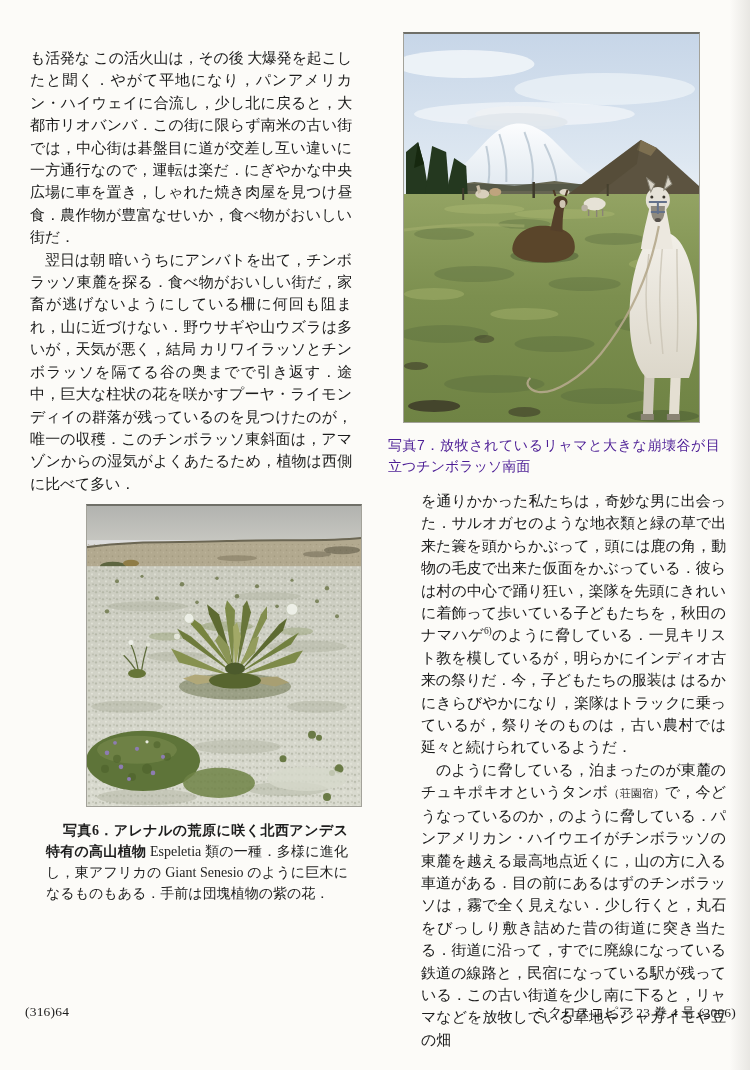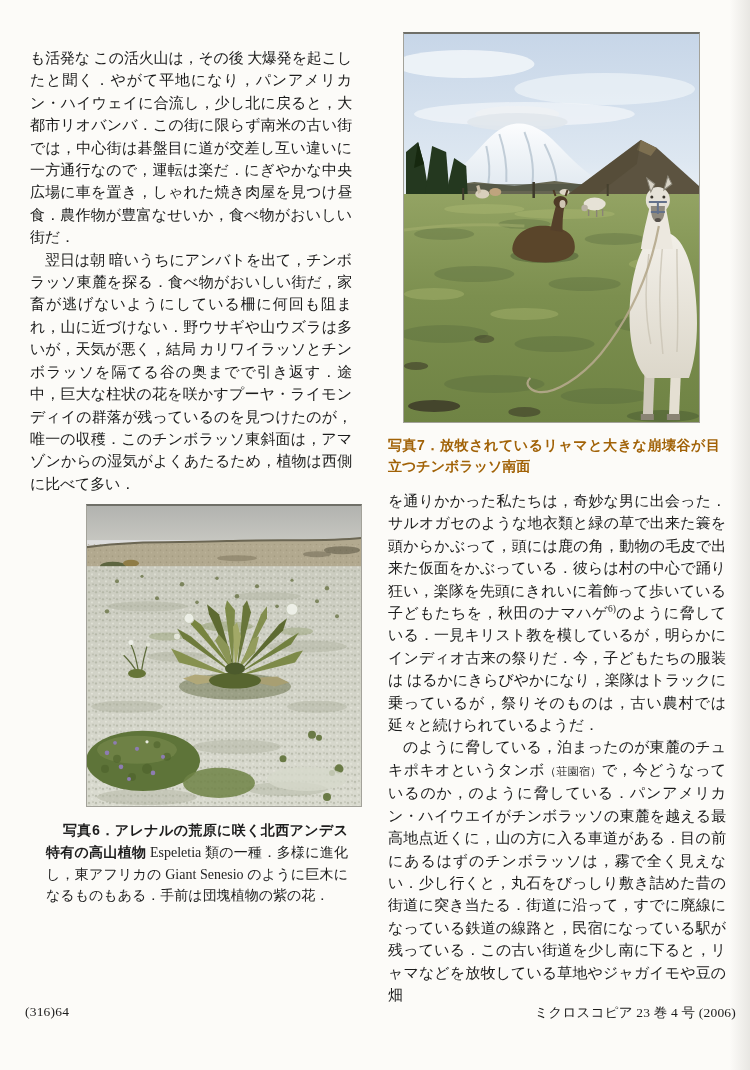--- a/index.html
+++ b/index.html
@@ -36,42 +36,42 @@
     box-sizing:border-box;
     border:1px solid #a3a29a;
     border-top:2px solid #6f6f68;
     background:#ddd;
   }
   .photo svg{display:block;width:100%;height:100%;}
   .photo7{margin-left:15px;width:297px;height:391px;}
   .photo6{margin-top:9px;margin-left:56px;width:276px;height:303px;}
   .caption{
     font-family:"Liberation Sans","DejaVu Sans",sans-serif;
-    font-weight:bold;
+    font-weight:normal;
     font-size:14px;
     line-height:21px;
-    color:#a16207;
+    color:#4c1d95;
     text-align:justify;
     text-justify:inter-ideograph;
   }
   .caption7{margin-top:12px;width:332px;}
   .caption6{
     margin-top:13px;margin-left:16px;width:302px;
     text-indent:17px;
     font-family:"Liberation Serif","DejaVu Serif",serif;
     font-weight:normal;
     font-size:14px;line-height:21px;
     color:#1d1d1d;
     text-align:justify;
   }
   .run-capbold{
-    font-family:Liberation Mono, monospace;
+    font-family:Liberation Serif, serif;
     font-weight:bold;
   }
-  .rcol-body{margin-top:13px;}
+  .rcol-body{margin-top:13px;margin-left:33px;}
   .footer-left{
     position:absolute;left:25px;top:1004px;
     font-size:13.5px;letter-spacing:0.2px;
   }
   .footer-right{
     position:absolute;right:14px;top:1004px;
     font-size:13.5px;letter-spacing:0.2px;
   }
 </style>
 </head>

